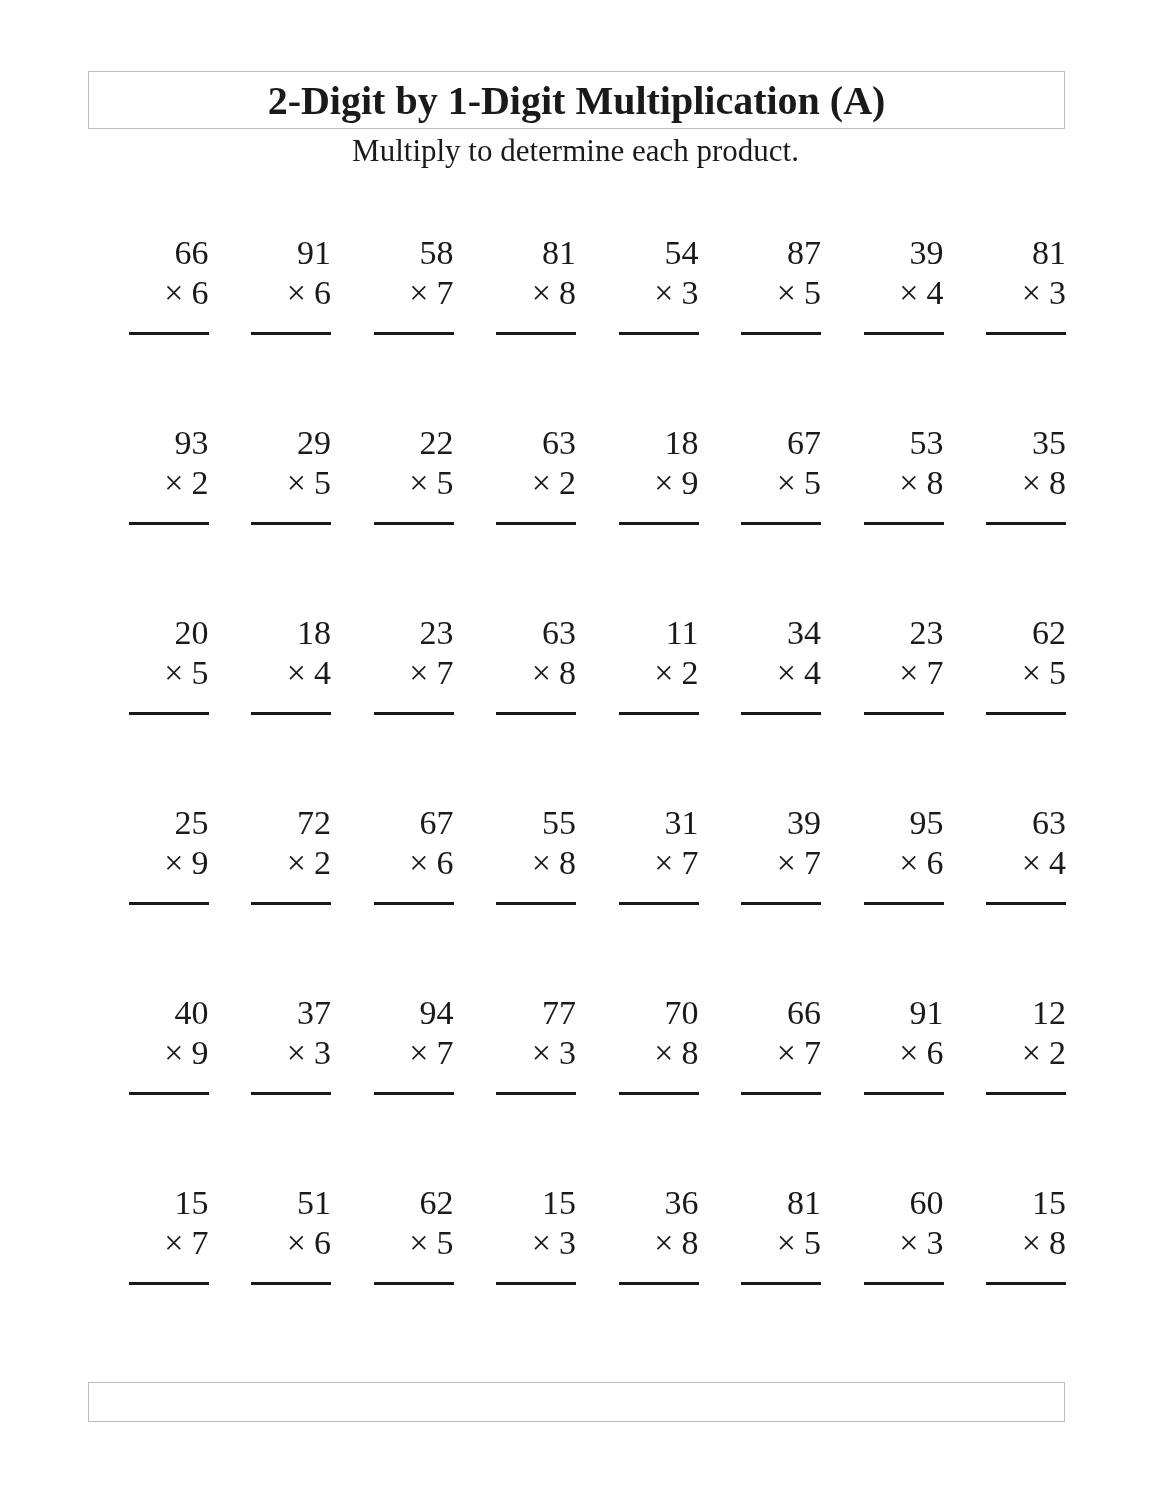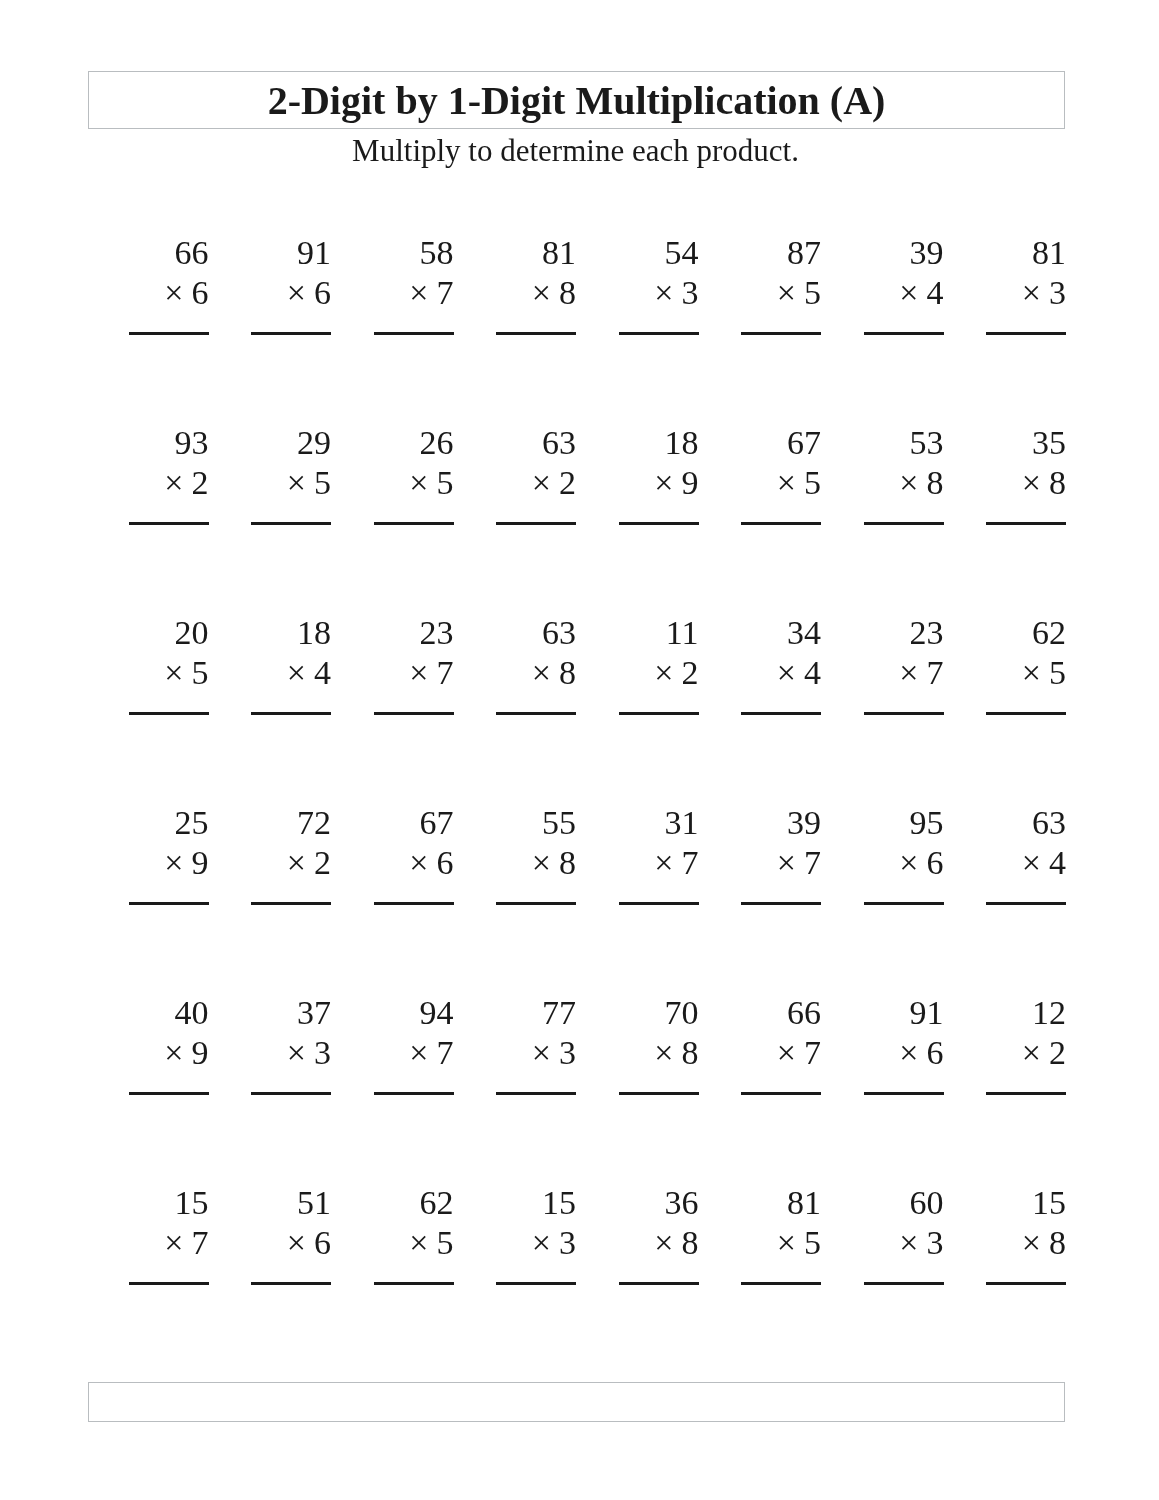--- a/index.html
+++ b/index.html
@@ -150,21 +150,21 @@
         </div>
       </div>
       <div class="cell">
         <div class="prob">
           <div class="num">29</div>
           <div class="mult"><span class="times">×</span><span>5</span></div>
         </div>
       </div>
       <div class="cell">
         <div class="prob">
-          <div class="num">26</div>
+          <div class="num">22</div>
           <div class="mult"><span class="times">×</span><span>5</span></div>
         </div>
       </div>
       <div class="cell">
         <div class="prob">
           <div class="num">63</div>
           <div class="mult"><span class="times">×</span><span>2</span></div>
         </div>
       </div>
       <div class="cell">

